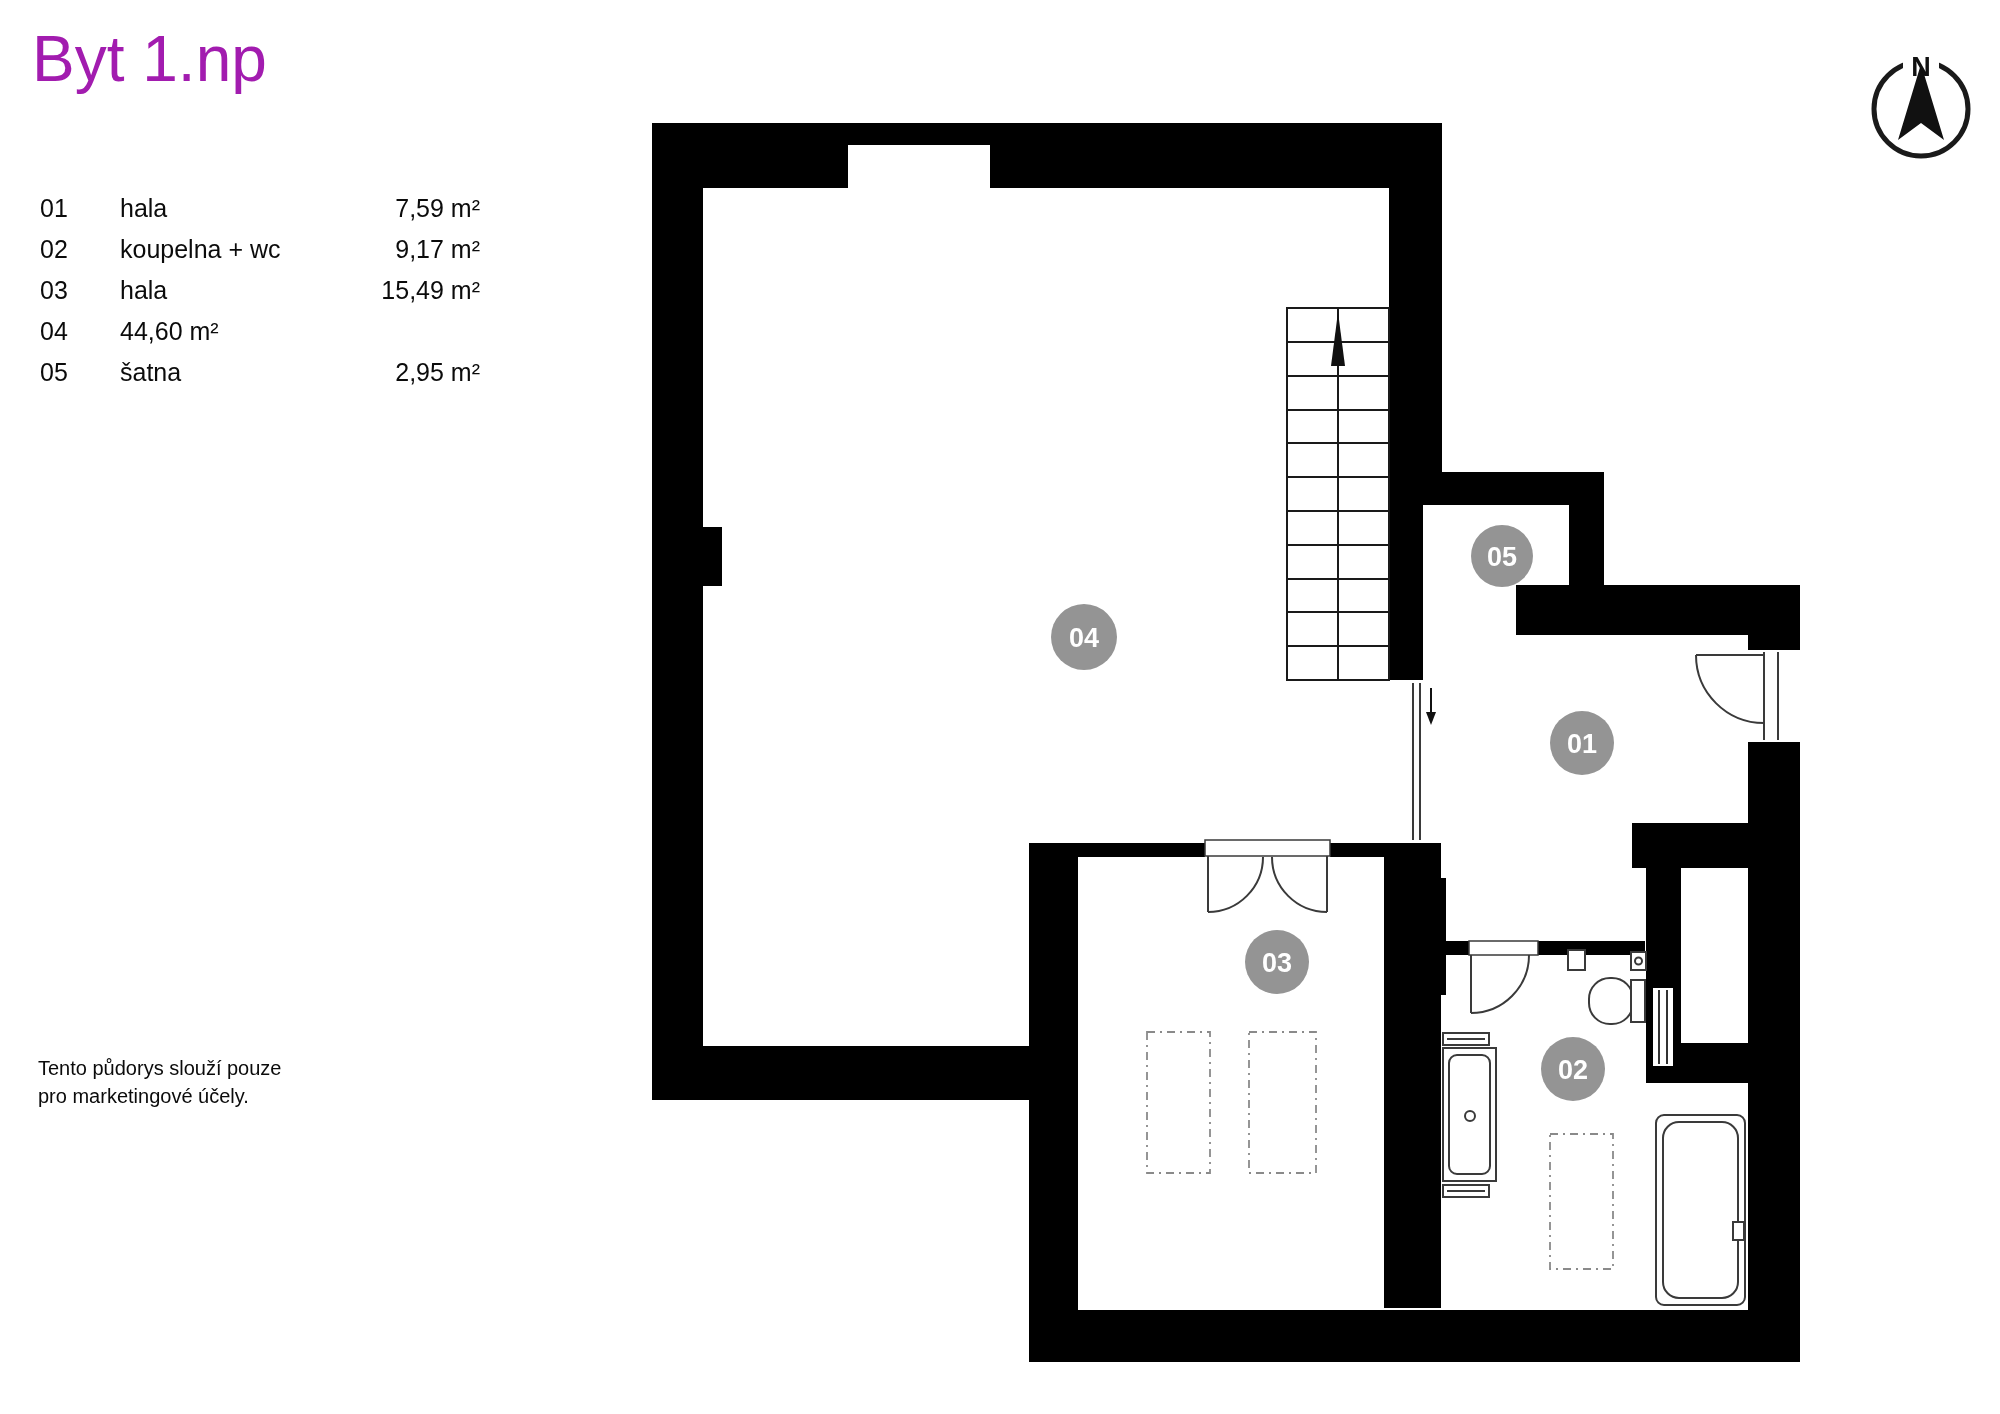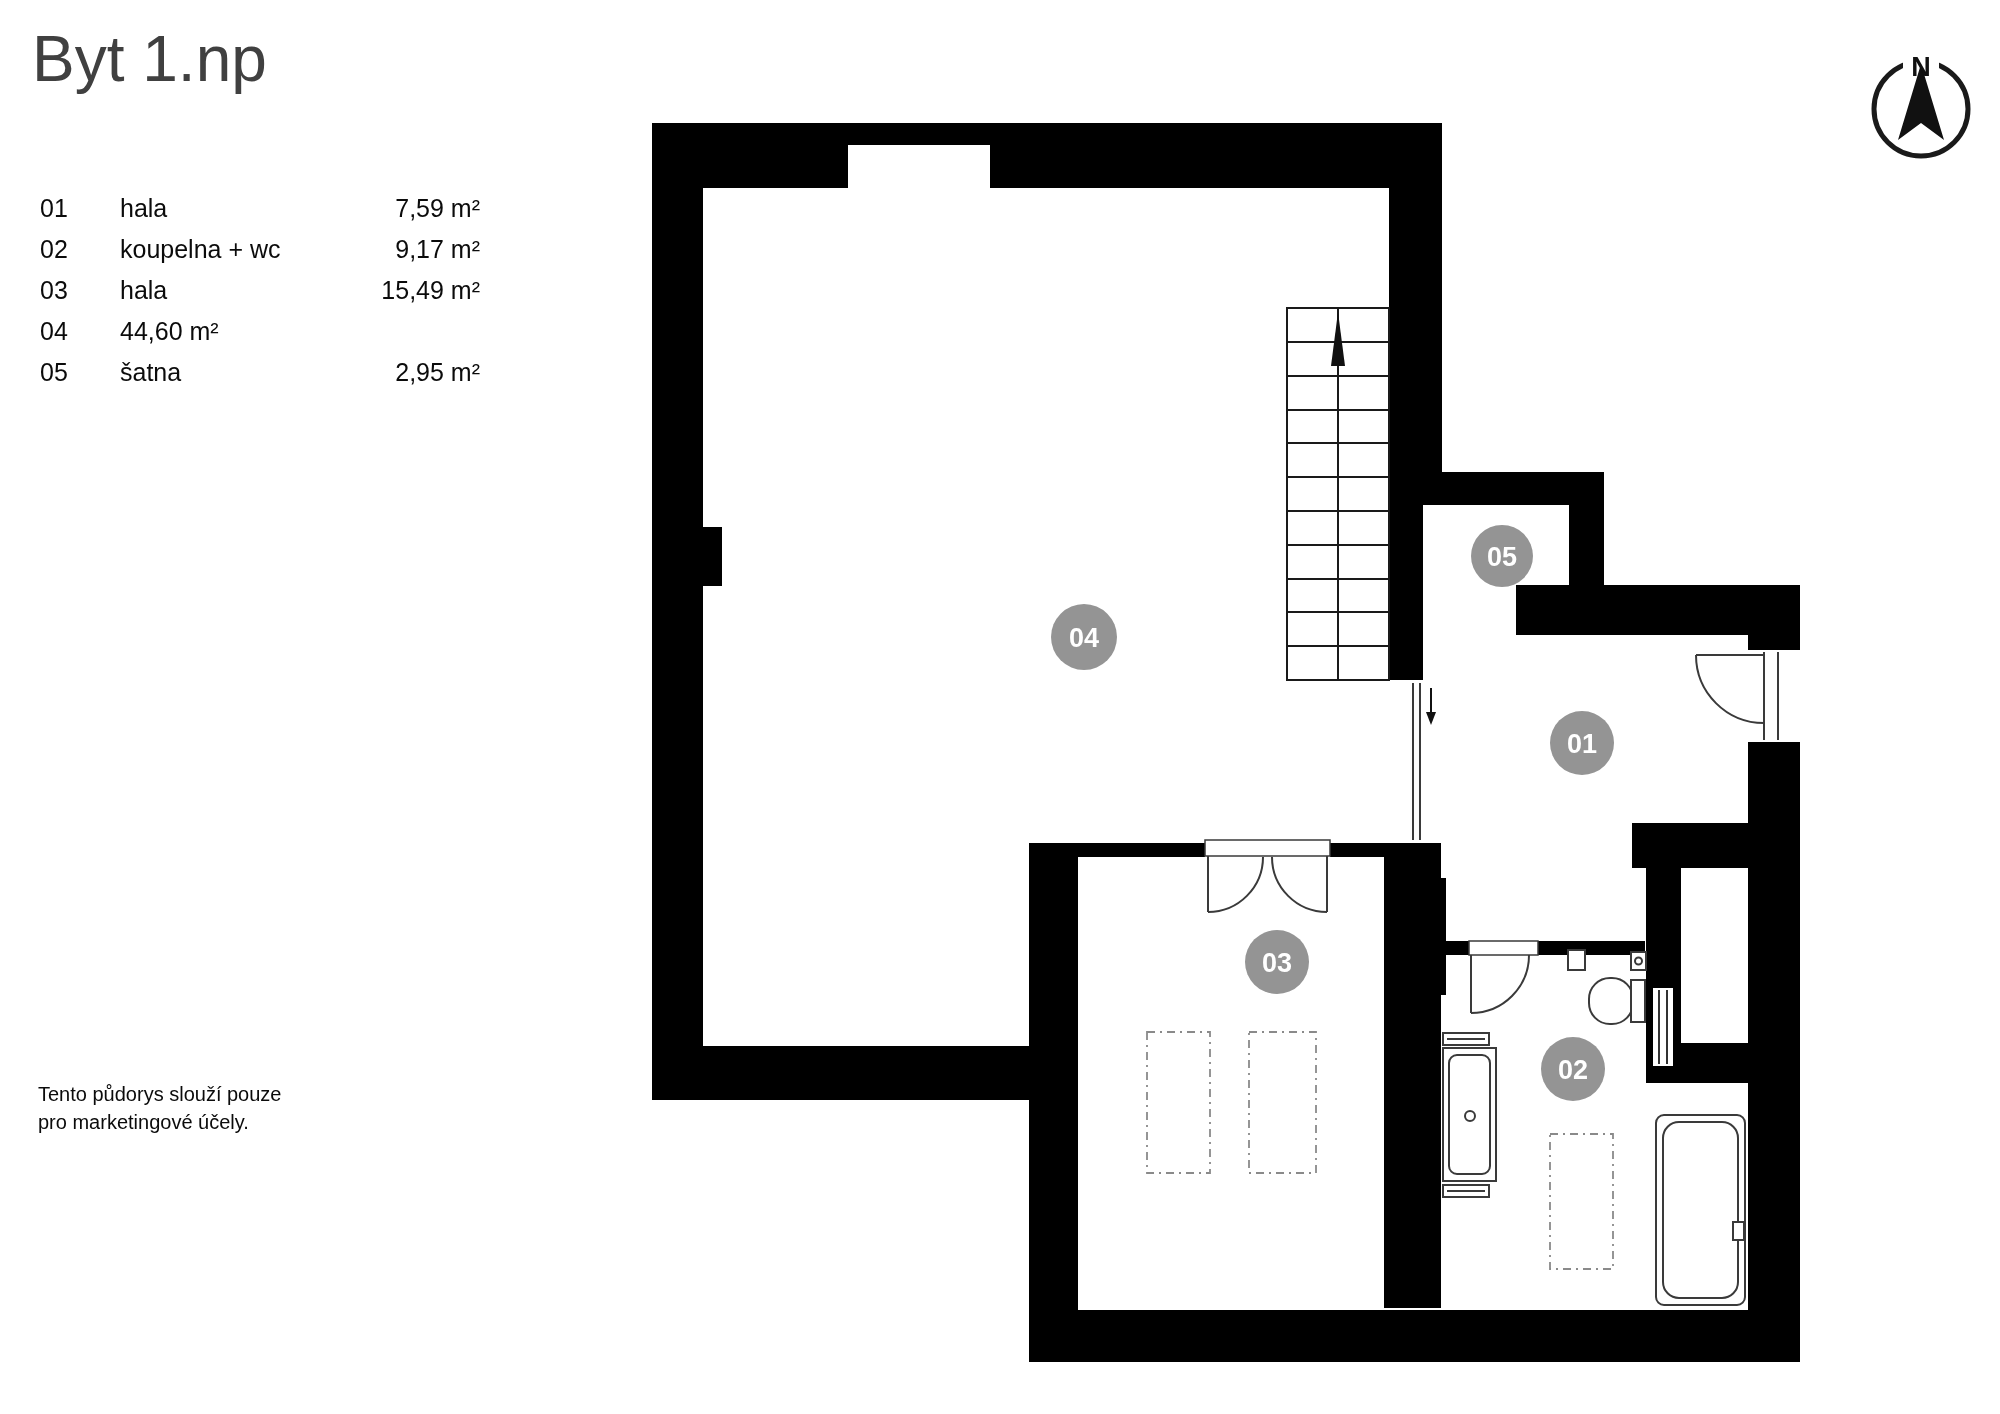--- a/index.html
+++ b/index.html
@@ -1,29 +1,29 @@
 <!DOCTYPE html>
 <html><head>
 <meta charset="utf-8">
 <style>
   html,body{margin:0;padding:0;background:#fff;}
   #stage{
     position:relative;width:2000px;height:1414px;background:#ffffff;overflow:hidden;
     font-family:"Liberation Sans", sans-serif;color:#111;
   }
   .title{
-    position:absolute;left:32px;top:22px;font-size:64px;font-weight:500;letter-spacing:0;color:#404040;
+    position:absolute;left:32px;top:22px;font-size:64px;font-weight:500;letter-spacing:0;color:#a21caf;
   }
   .legend{
     position:absolute;left:40px;top:188px;width:440px;font-size:25px;color:#0b0b0b;
   }
   .legend-row{display:grid;grid-template-columns:80px 1fr auto;height:41px;align-items:center;}
   .legend-row .area{white-space:nowrap;}
   .disclaimer{
-    position:absolute;left:38px;top:1080px;width:272px;font-size:20px;line-height:28px;color:#0b0b0b;
+    position:absolute;left:38px;top:1054px;width:272px;font-size:20px;line-height:28px;color:#0b0b0b;
   }
   .disclaimer p{margin:0 0 28px 0;}
   svg text.badge{font-family:"Liberation Sans", sans-serif;font-size:27px;font-weight:bold;}
   svg text.north{font-family:"Liberation Sans", sans-serif;font-size:27px;font-weight:bold;}
 </style>
 </head>
 <body>
 
 <div id="stage">
 

